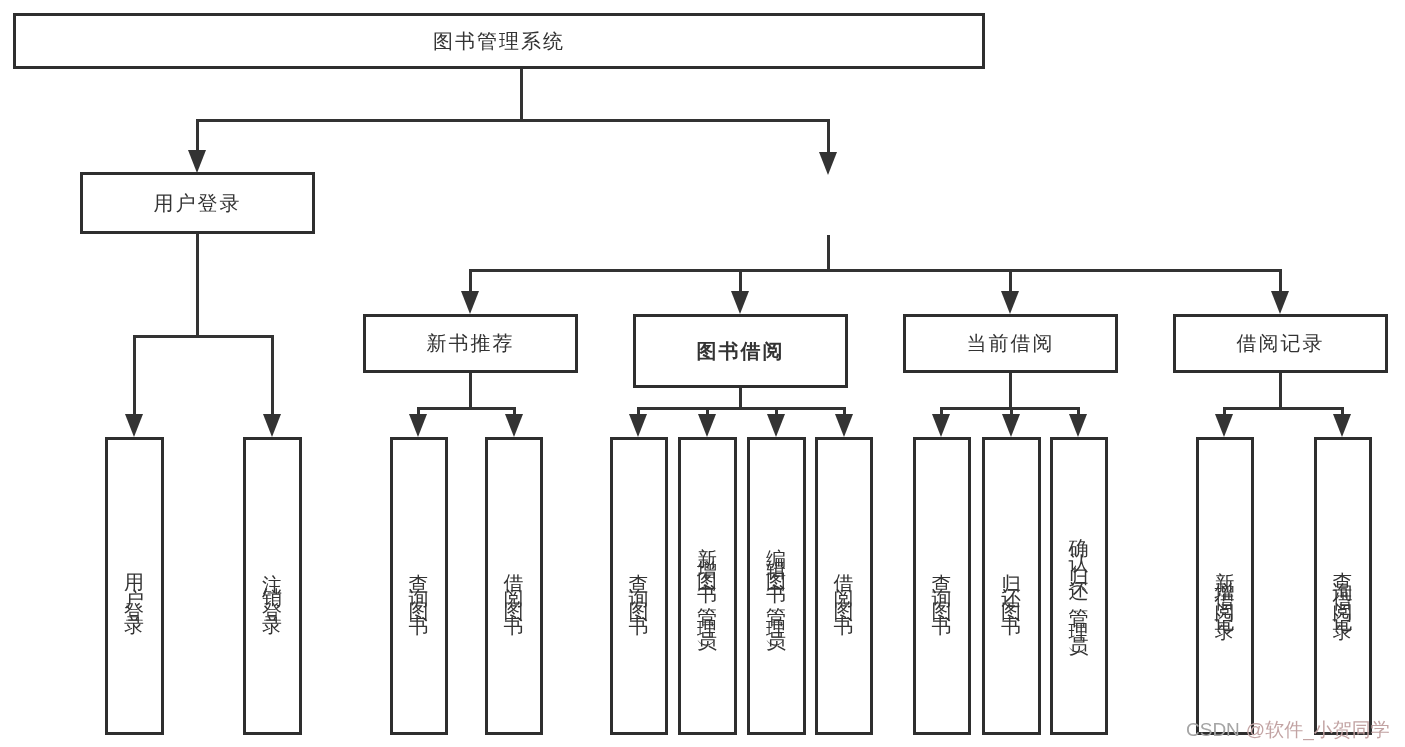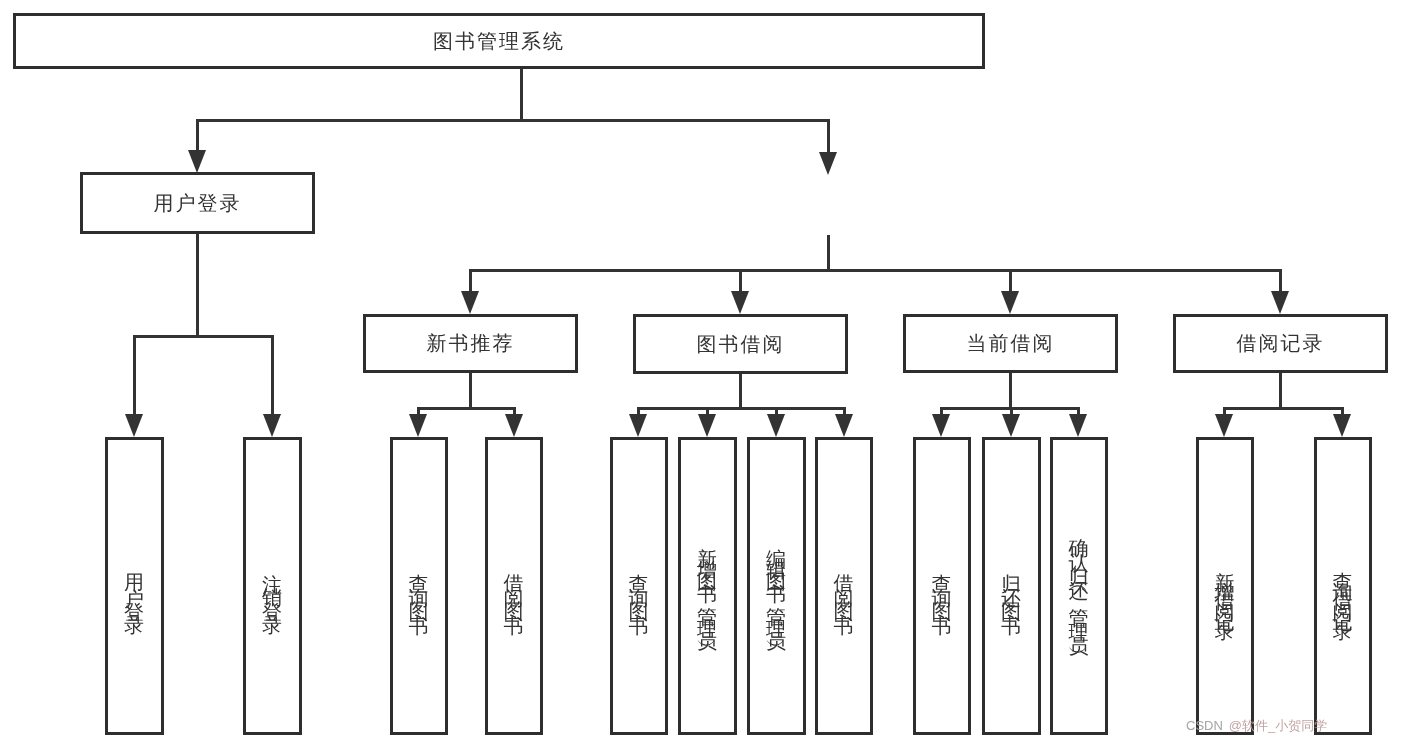--- a/index.html
+++ b/index.html
@@ -43,21 +43,21 @@
   .arw{
     position:absolute;
     width:0;height:0;
     border-left:9px solid transparent;
     border-right:9px solid transparent;
     border-top:23px solid #333333;
   }
   #watermark{
     position:absolute;
     left:1186px;top:717px;
-    font-size:13px;
+    font-size:19px;
     white-space:nowrap;
   }
   #watermark .site{color:#a5a5a5;margin-right:6px;}
   #watermark .handle{color:#c2a3a3;}
 </style>
 </head>
 <body>
 
 <div id="stage">
 
@@ -125,21 +125,21 @@
     <span>图书管理系统</span>
   </div>
 
   <div class="box hbox" style="left:80px;top:172px;width:235px;height:62px;">
     <span>用户登录</span>
   </div>
 
   <div class="box hbox" style="left:363px;top:314px;width:215px;height:59px;">
     <span>新书推荐</span>
   </div>
-  <div class="box hbox" style="left:633px;top:314px;width:215px;height:60px;">
+  <div class="box hbox" style="left:633px;top:314px;width:215px;height:74px;font-weight:bold;">
     <span>图书借阅</span>
   </div>
   <div class="box hbox" style="left:1173px;top:314px;width:215px;height:59px;">
     <span>借阅记录</span>
   </div>
   <div class="box hbox" style="left:903px;top:314px;width:215px;height:59px;">
     <span>当前借阅</span>
   </div>
 
   <div class="box vbox" style="left:105px;top:437px;width:59px;height:298px;">

